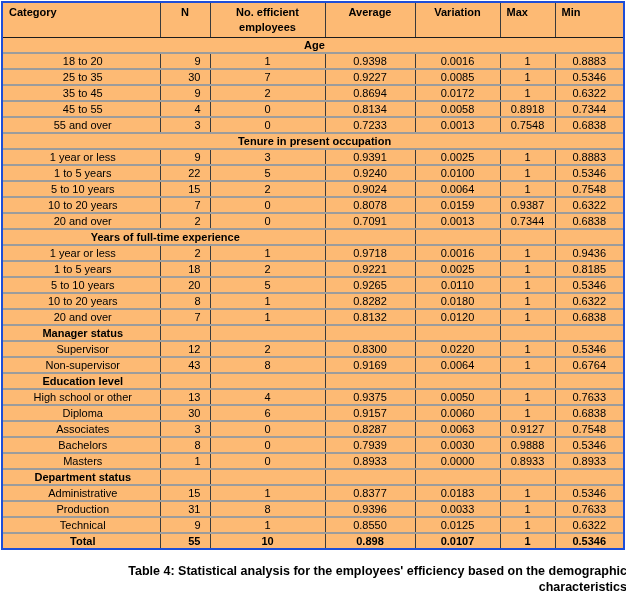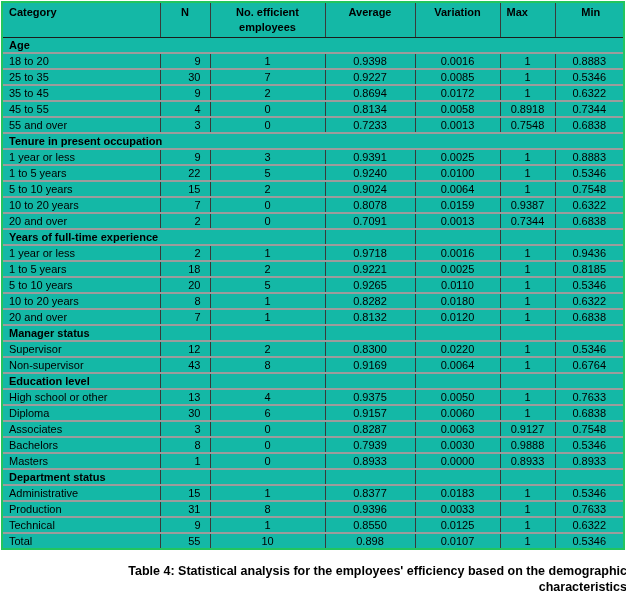--- a/index.html
+++ b/index.html
@@ -9,22 +9,22 @@
     font-family: "Liberation Sans", "DejaVu Sans", sans-serif;
     color: #000;
   }
   .page {
     width: 626px;
     box-sizing: border-box;
     padding: 1px 0 0 1px;
   }
   .table-wrap {
     display: inline-block;
-    border: 2px solid #22c55e;
-    background: #14b8a6;
+    border: 2px solid #1d4ed8;
+    background: #fdba74;
   }
   table {
     border-collapse: collapse;
     table-layout: fixed;
     width: 620px;
     font-size: 11px;
     line-height: 14px;
   }
   col.c0 { width: 157px; }
   col.c1 { width: 50px; }
@@ -39,40 +39,40 @@
     border-right: 1px solid #3a3a3a;
     border-bottom: 2px solid #9c9c9c;
     border-top: none;
     padding: 0 3px;
     height: 14px;
     overflow: hidden;
     white-space: nowrap;
   }
   th { white-space: normal; }
   th:first-child, td:first-child { border-left: none; }
-  th:last-child, td:last-child { border-right: none; text-align: center; }
+  th:last-child, td:last-child { border-right: none; }
   tbody tr:last-child td { border-bottom: none; }
 
   thead th {
     font-weight: bold;
     vertical-align: top;
     height: 32px;
     padding-top: 2px;
     border-bottom: 1px solid #1c1c1c;
     line-height: 15px;
   }
   .al { text-align: left; padding-left: 6px; }
   .ac { text-align: center; }
 
-  td.cat { text-align: left; padding-left: 6px; margin-top: 27px; }
+  td.cat { text-align: center; padding-left: 6px; margin-top: 27px; }
   td.n   { text-align: right; padding-right: 9px; }
   td.v   { text-align: center; }
 
   tr.sec td { font-weight: bold; }
-  tr.total td { font-weight: normal; }
+  tr.total td { font-weight: bold; }
 
   .caption {
     width: 626px;
     margin-top: 9px;
     text-align: right;
     font-weight: bold;
     font-size: 12.5px;
     line-height: 16px;
   }
   .caption-inner {

